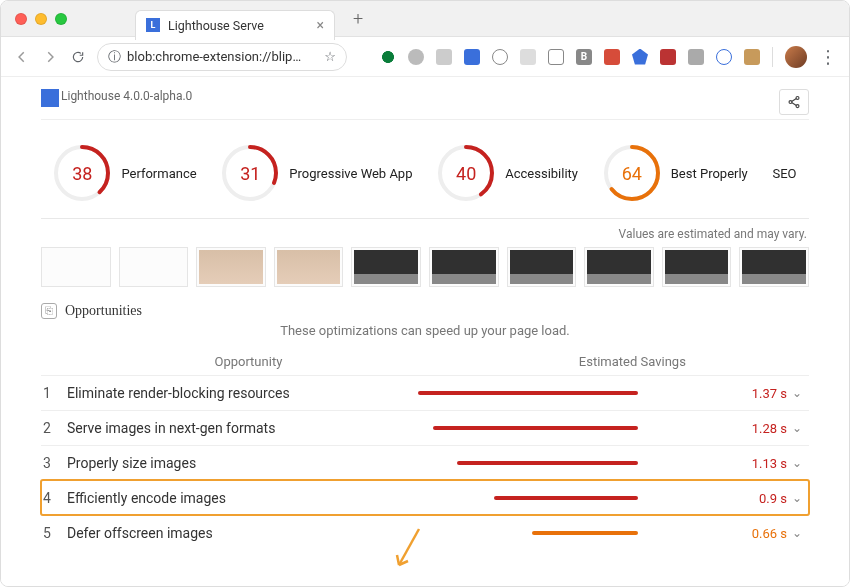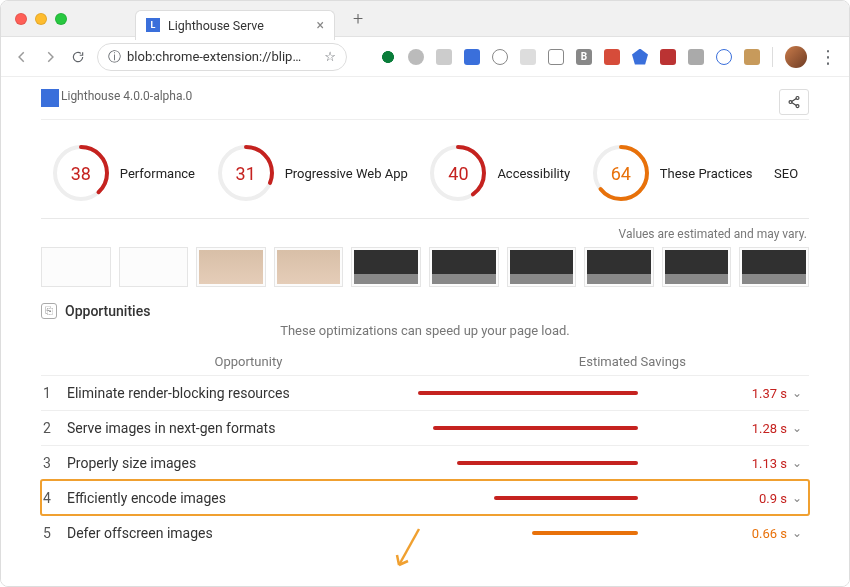--- a/index.html
+++ b/index.html
@@ -48,21 +48,21 @@
   .note { text-align:right; font-size:12px; color:#777; margin:4px 2px; }
   
   .thumbs { display:flex; gap:8px; margin:6px 0 16px 0; }
   .thumb { flex:1; height:40px; border:1px solid #e5e5e5; background:#fcfcfc; display:flex; flex-direction:column; }
   .thumb.content .tb-top { flex:1; background:linear-gradient(180deg,#d8bfa7,#e5cdb8); margin:2px; }
   .thumb.dark .tb-top { flex:1; background:#303030; margin:2px 2px 0 2px; }
   .thumb.dark .tb-bot { height:10px; background:#888; margin:0 2px 2px 2px; }
   
   .sect-head { display:flex; align-items:center; gap:8px; margin:6px 0 4px 0; }
   .sect-icon { width:16px; height:16px; border:1px solid #aaa; border-radius:3px; color:#888; display:flex; align-items:center; justify-content:center; font-size:10px; }
-  .sect-title { font-size:14px; color:#333; font-weight:500; }
+  .sect-title { font-size:14px; color:#333; font-weight:500;font-family:Liberation Serif, serif; }
   .sect-sub { font-size:13px; color:#777; margin:4px 0 10px 0;text-align:center; }
   .op-headrow { display:flex; font-size:13px; color:#777; padding:6px 0; }
   .op-headrow .c1 { flex:0 0 54%; text-align:center; }
   .op-headrow .c2 { flex:1; text-align:center; }
   .op-row { display:flex; align-items:center; padding:9px 2px; border-top:1px solid #eee; font-size:14px; color:#333; }
   .op-row .idx { width:24px; color:#555; }
   .op-row .name { flex:0 0 46%; }
   .op-row .bar-wrap { flex:1; display:flex; align-items:center; }
   .op-row .bar { height:4px; border-radius:2px; }
   .op-row .val { width:60px; text-align:right; font-size:13px; }
@@ -184,21 +184,21 @@
     <div class="gauge-label">Accessibility</div>
           </div>
           <div class="gauge">
     <div class="ring">
       <svg width="58" height="58">
         <circle cx="29" cy="29" r="26" stroke="#eee" stroke-width="4" fill="none"></circle>
         <circle cx="29" cy="29" r="26" stroke="#e8710a" stroke-width="4" fill="none" stroke-dasharray="104.55220351146832 163.36281798666926" stroke-linecap="round"></circle>
       </svg>
       <div class="ring-text" style="color:#e8710a">64</div>
     </div>
-    <div class="gauge-label">These Practices</div>
+    <div class="gauge-label">Best Properly</div>
           </div>
           <div class="gauge">
     <div class="gauge-label">SEO</div>
           </div>
         </div>
 
       <div class="divider"></div>
       <div class="note">Values are estimated and may vary.</div>
 
       <div class="thumbs">

